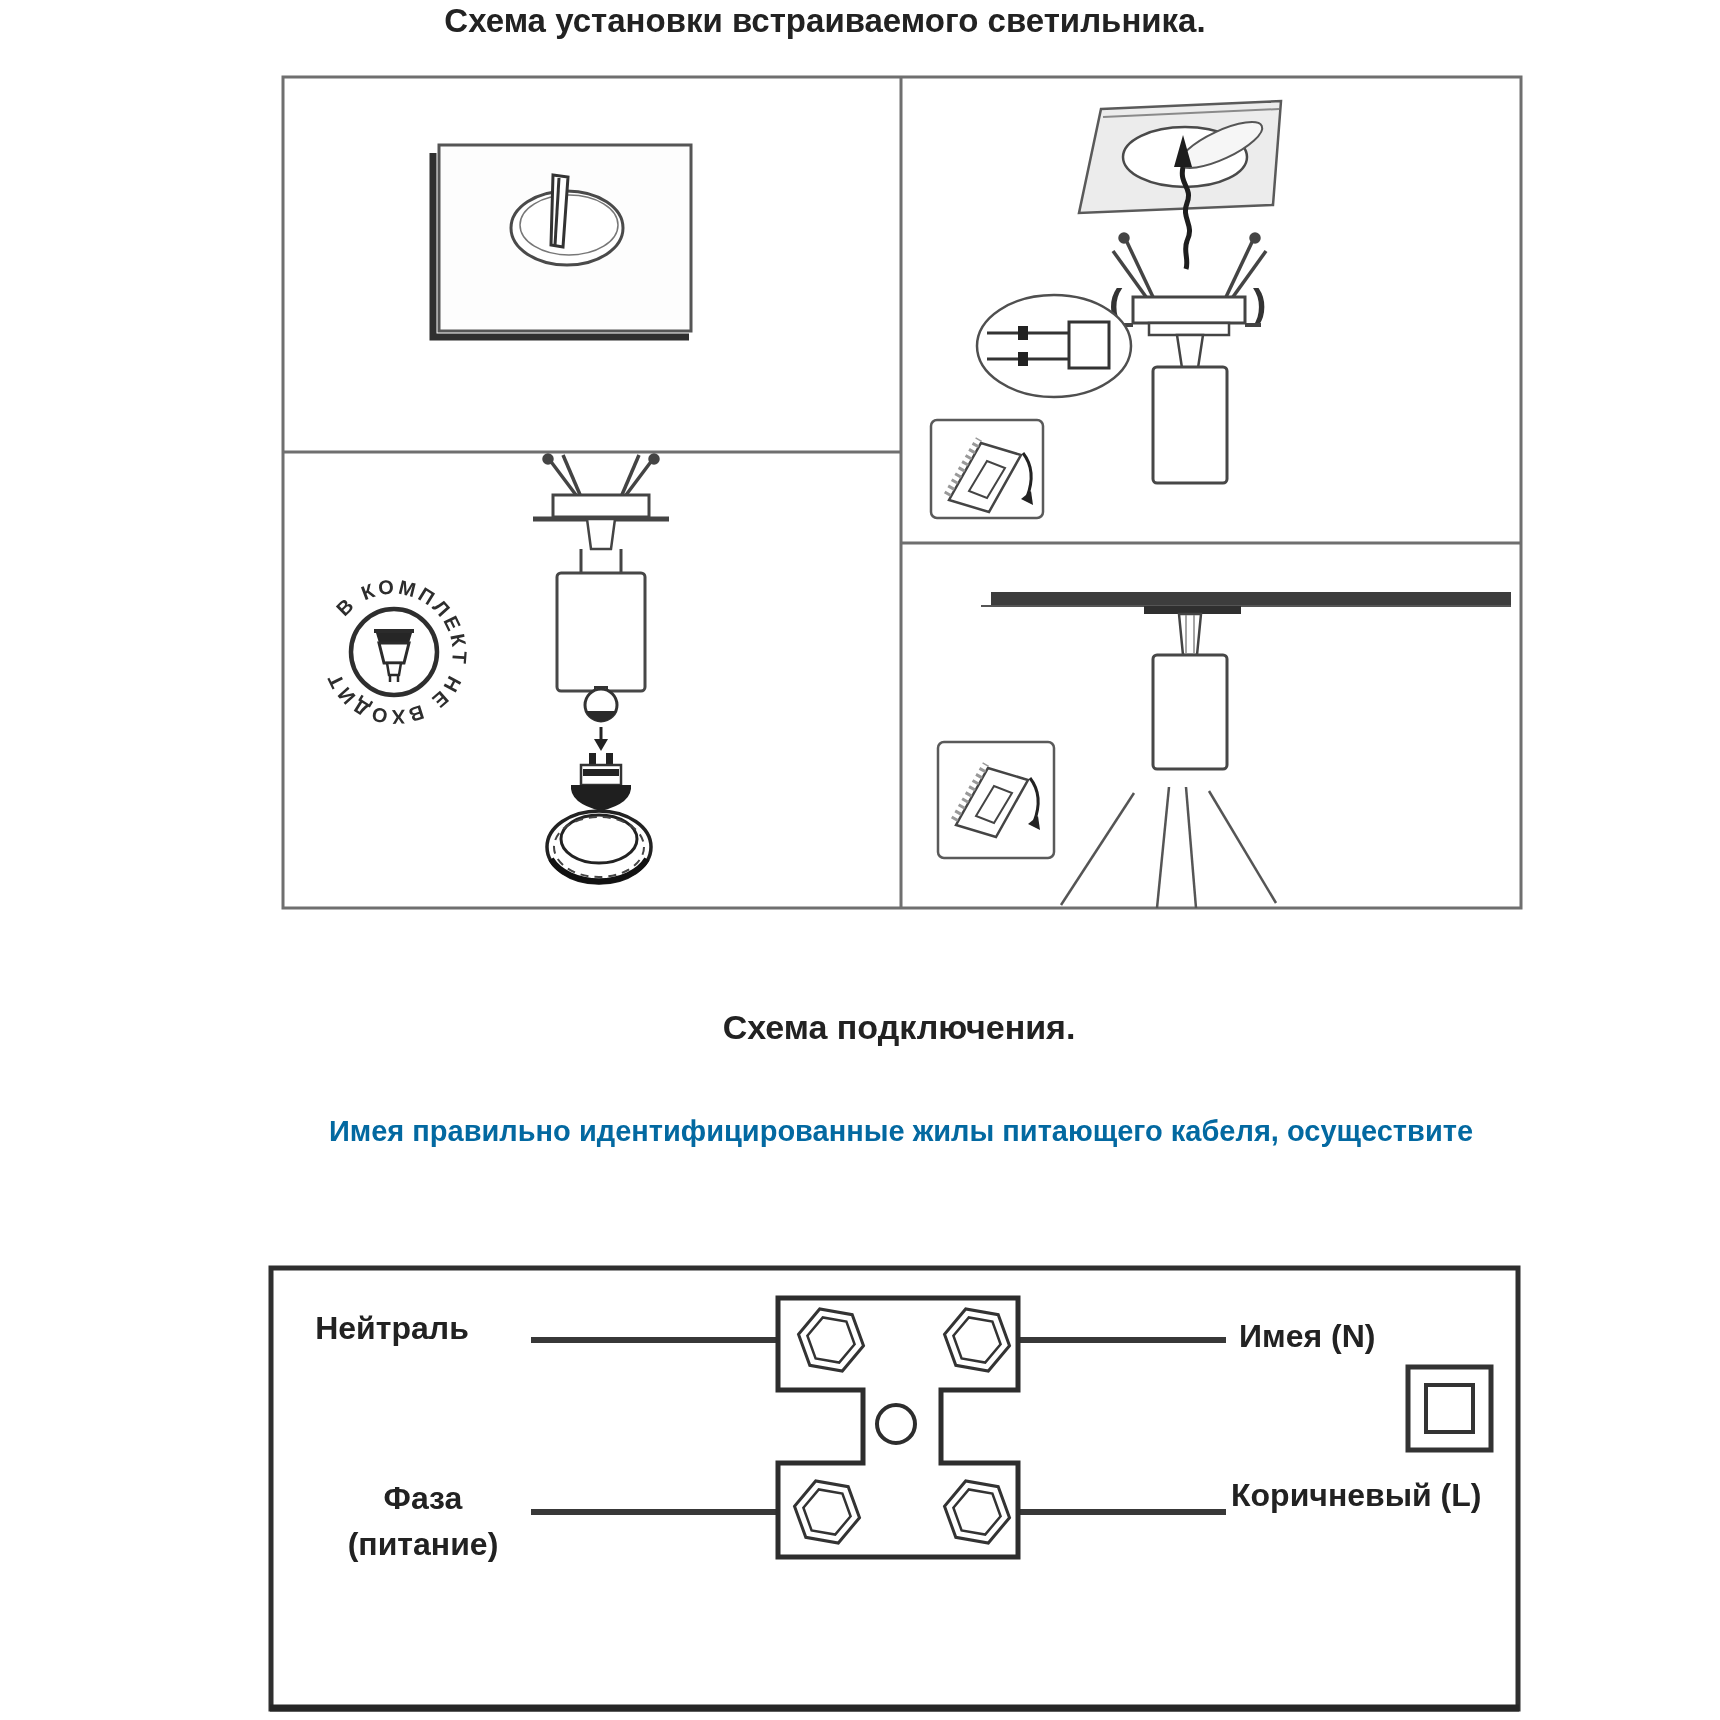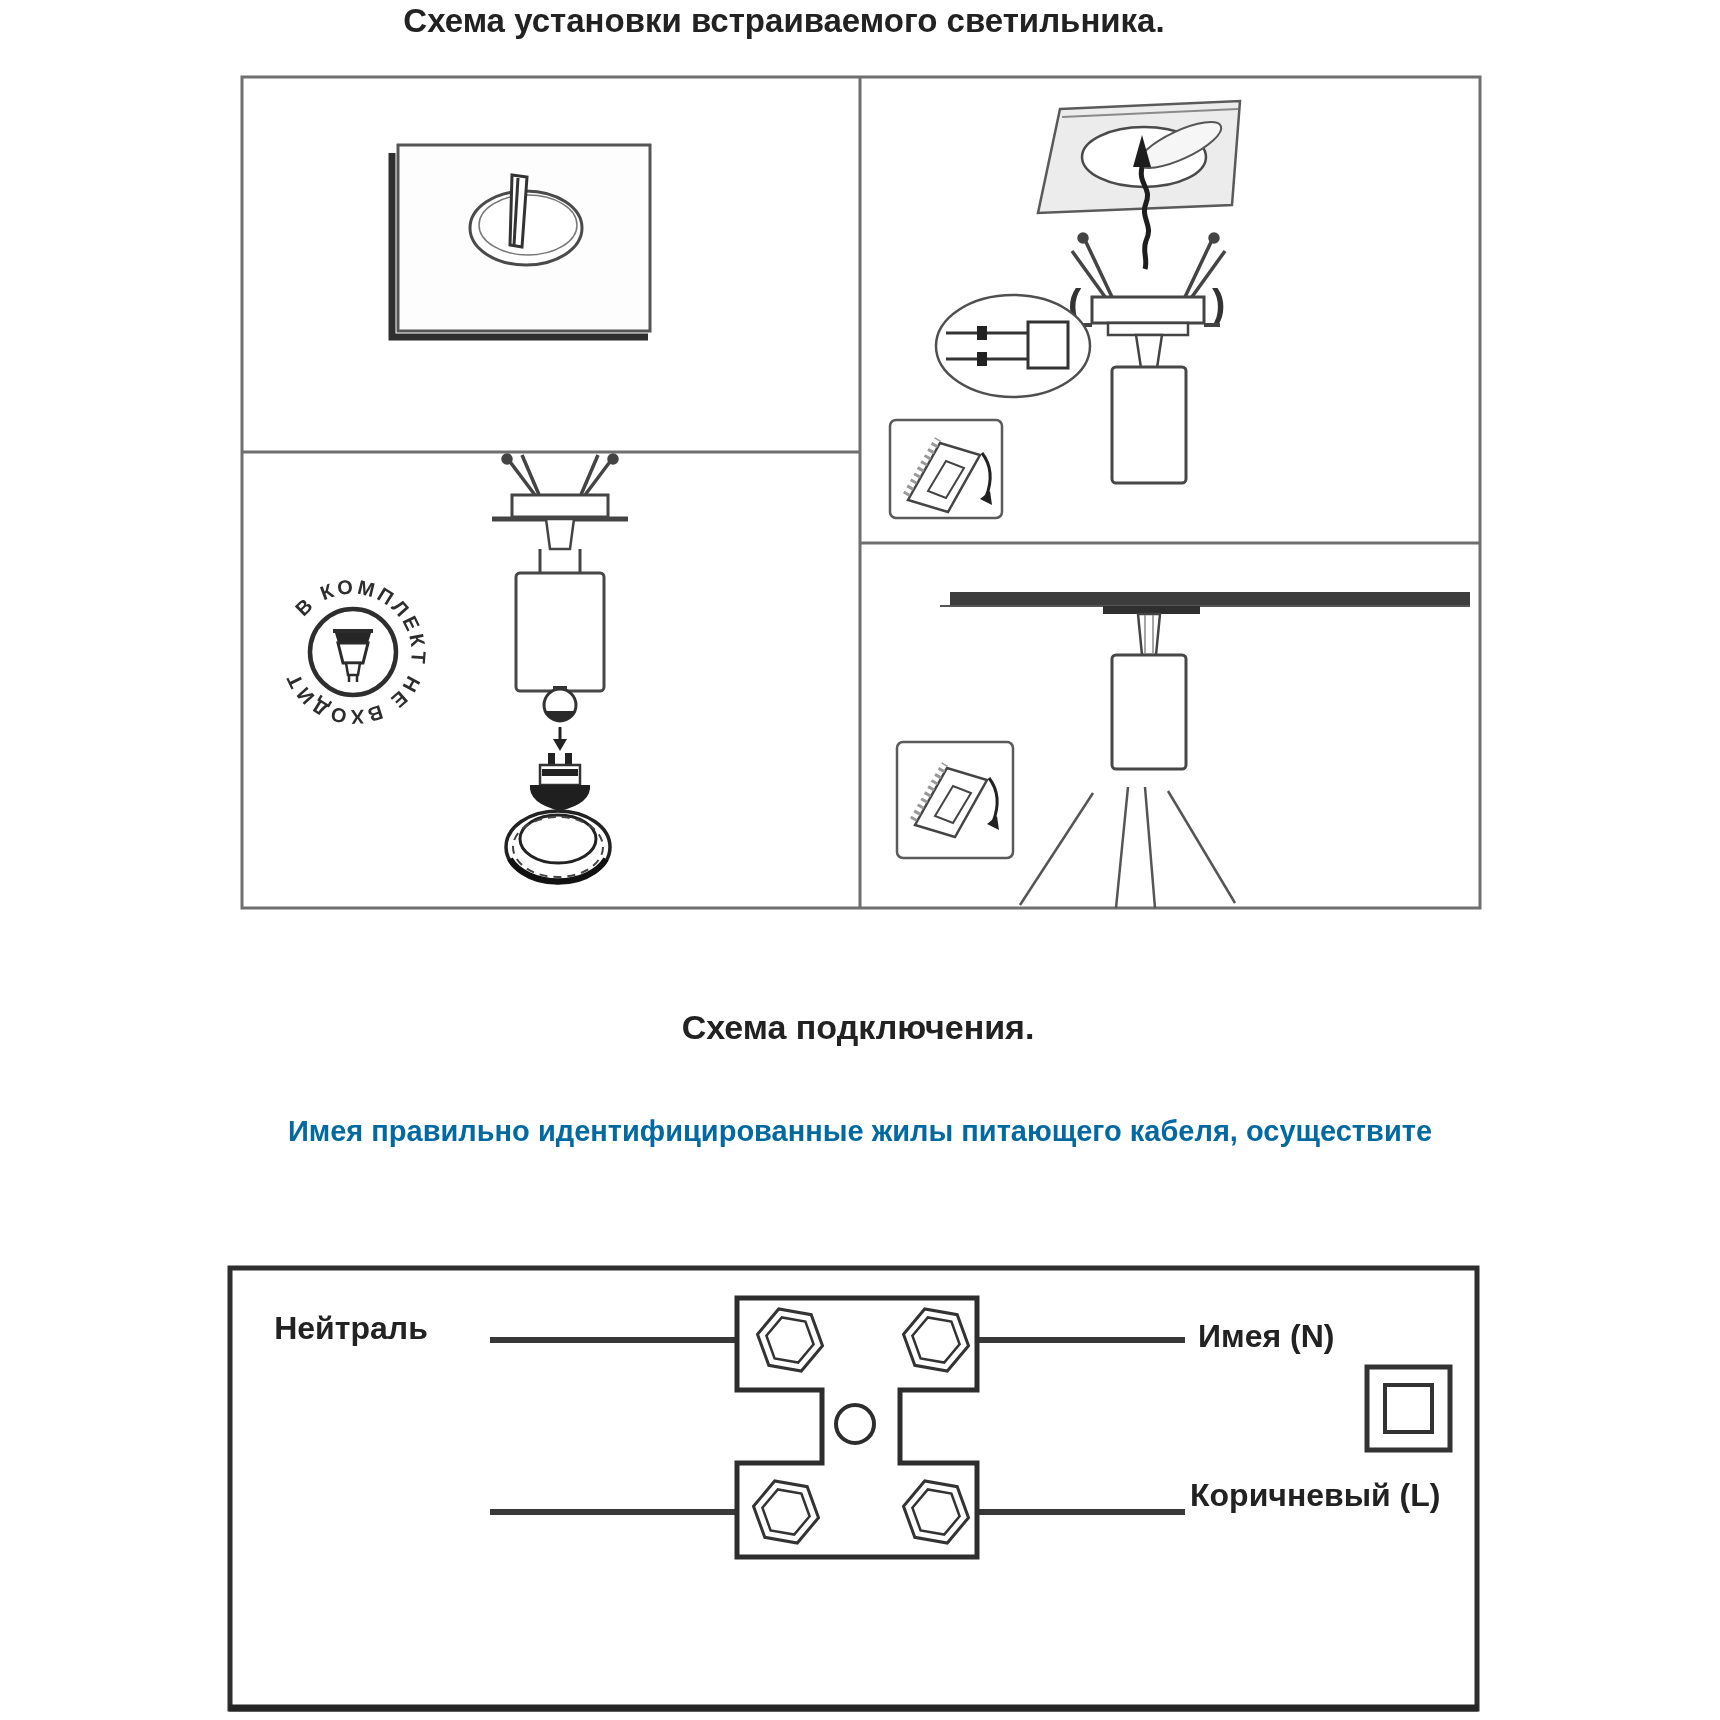--- a/index.html
+++ b/index.html
@@ -1,20 +1,20 @@
 <!DOCTYPE html>
 <html><head>
 <meta charset="utf-8">
 <style>
   html,body{margin:0;padding:0;}
   body{
     width:1720px;height:1720px;position:relative;background:#ffffff;
     font-family:"Liberation Sans",sans-serif;color:#1e1e1e;overflow:hidden;
   }
-  .abs{position:absolute;}
+  .abs{position:absolute;margin-left:41px;}
   .title1{top:2px;left:0;width:1568px;text-align:center;font-size:33px;font-weight:bold;color:#222;}
   .title2{top:1008px;left:0;width:1716px;text-align:center;font-size:34px;font-weight:bold;color:#222;}
   .intro{top:1108px;left:10px;width:1700px;text-align:center;font-size:29px;font-weight:bold;line-height:46px;color:#0369a1;}
   .figure{left:240px;top:75px;width:1242px;height:835px;background:#fff;}
   .figure svg{position:absolute;left:0;top:0;}
   .wiring{left:227px;top:1265px;width:1253px;height:447px;background:#fff;}
   .wiring svg{position:absolute;left:0;top:0;}
   .wl{position:absolute;font-size:32px;font-weight:bold;color:#222;white-space:nowrap;}
   .wl-neutral{left:0;top:45px;width:248px;text-align:center;}
   .wl-blue{left:971px;top:53px;}
@@ -192,14 +192,18 @@
     </g>
 
     <g>
       <rect x="1140" y="102" width="83" height="83" fill="#ffffff" stroke="#333333" stroke-width="5"></rect>
       <rect x="1158" y="120" width="47" height="47" fill="#ffffff" stroke="#333333" stroke-width="4"></rect>
     </g>
   </svg>
 
   <div class="wl wl-neutral">Нейтраль</div>
   <div class="wl wl-blue">Имея (N)</div>
+  <div class="wl wl-phase">
+    <div>Фаза</div>
+    <div>(питание)</div>
+  </div>
   <div class="wl wl-brown">Коричневый (L)</div>
 </div>
 
 </body></html>

